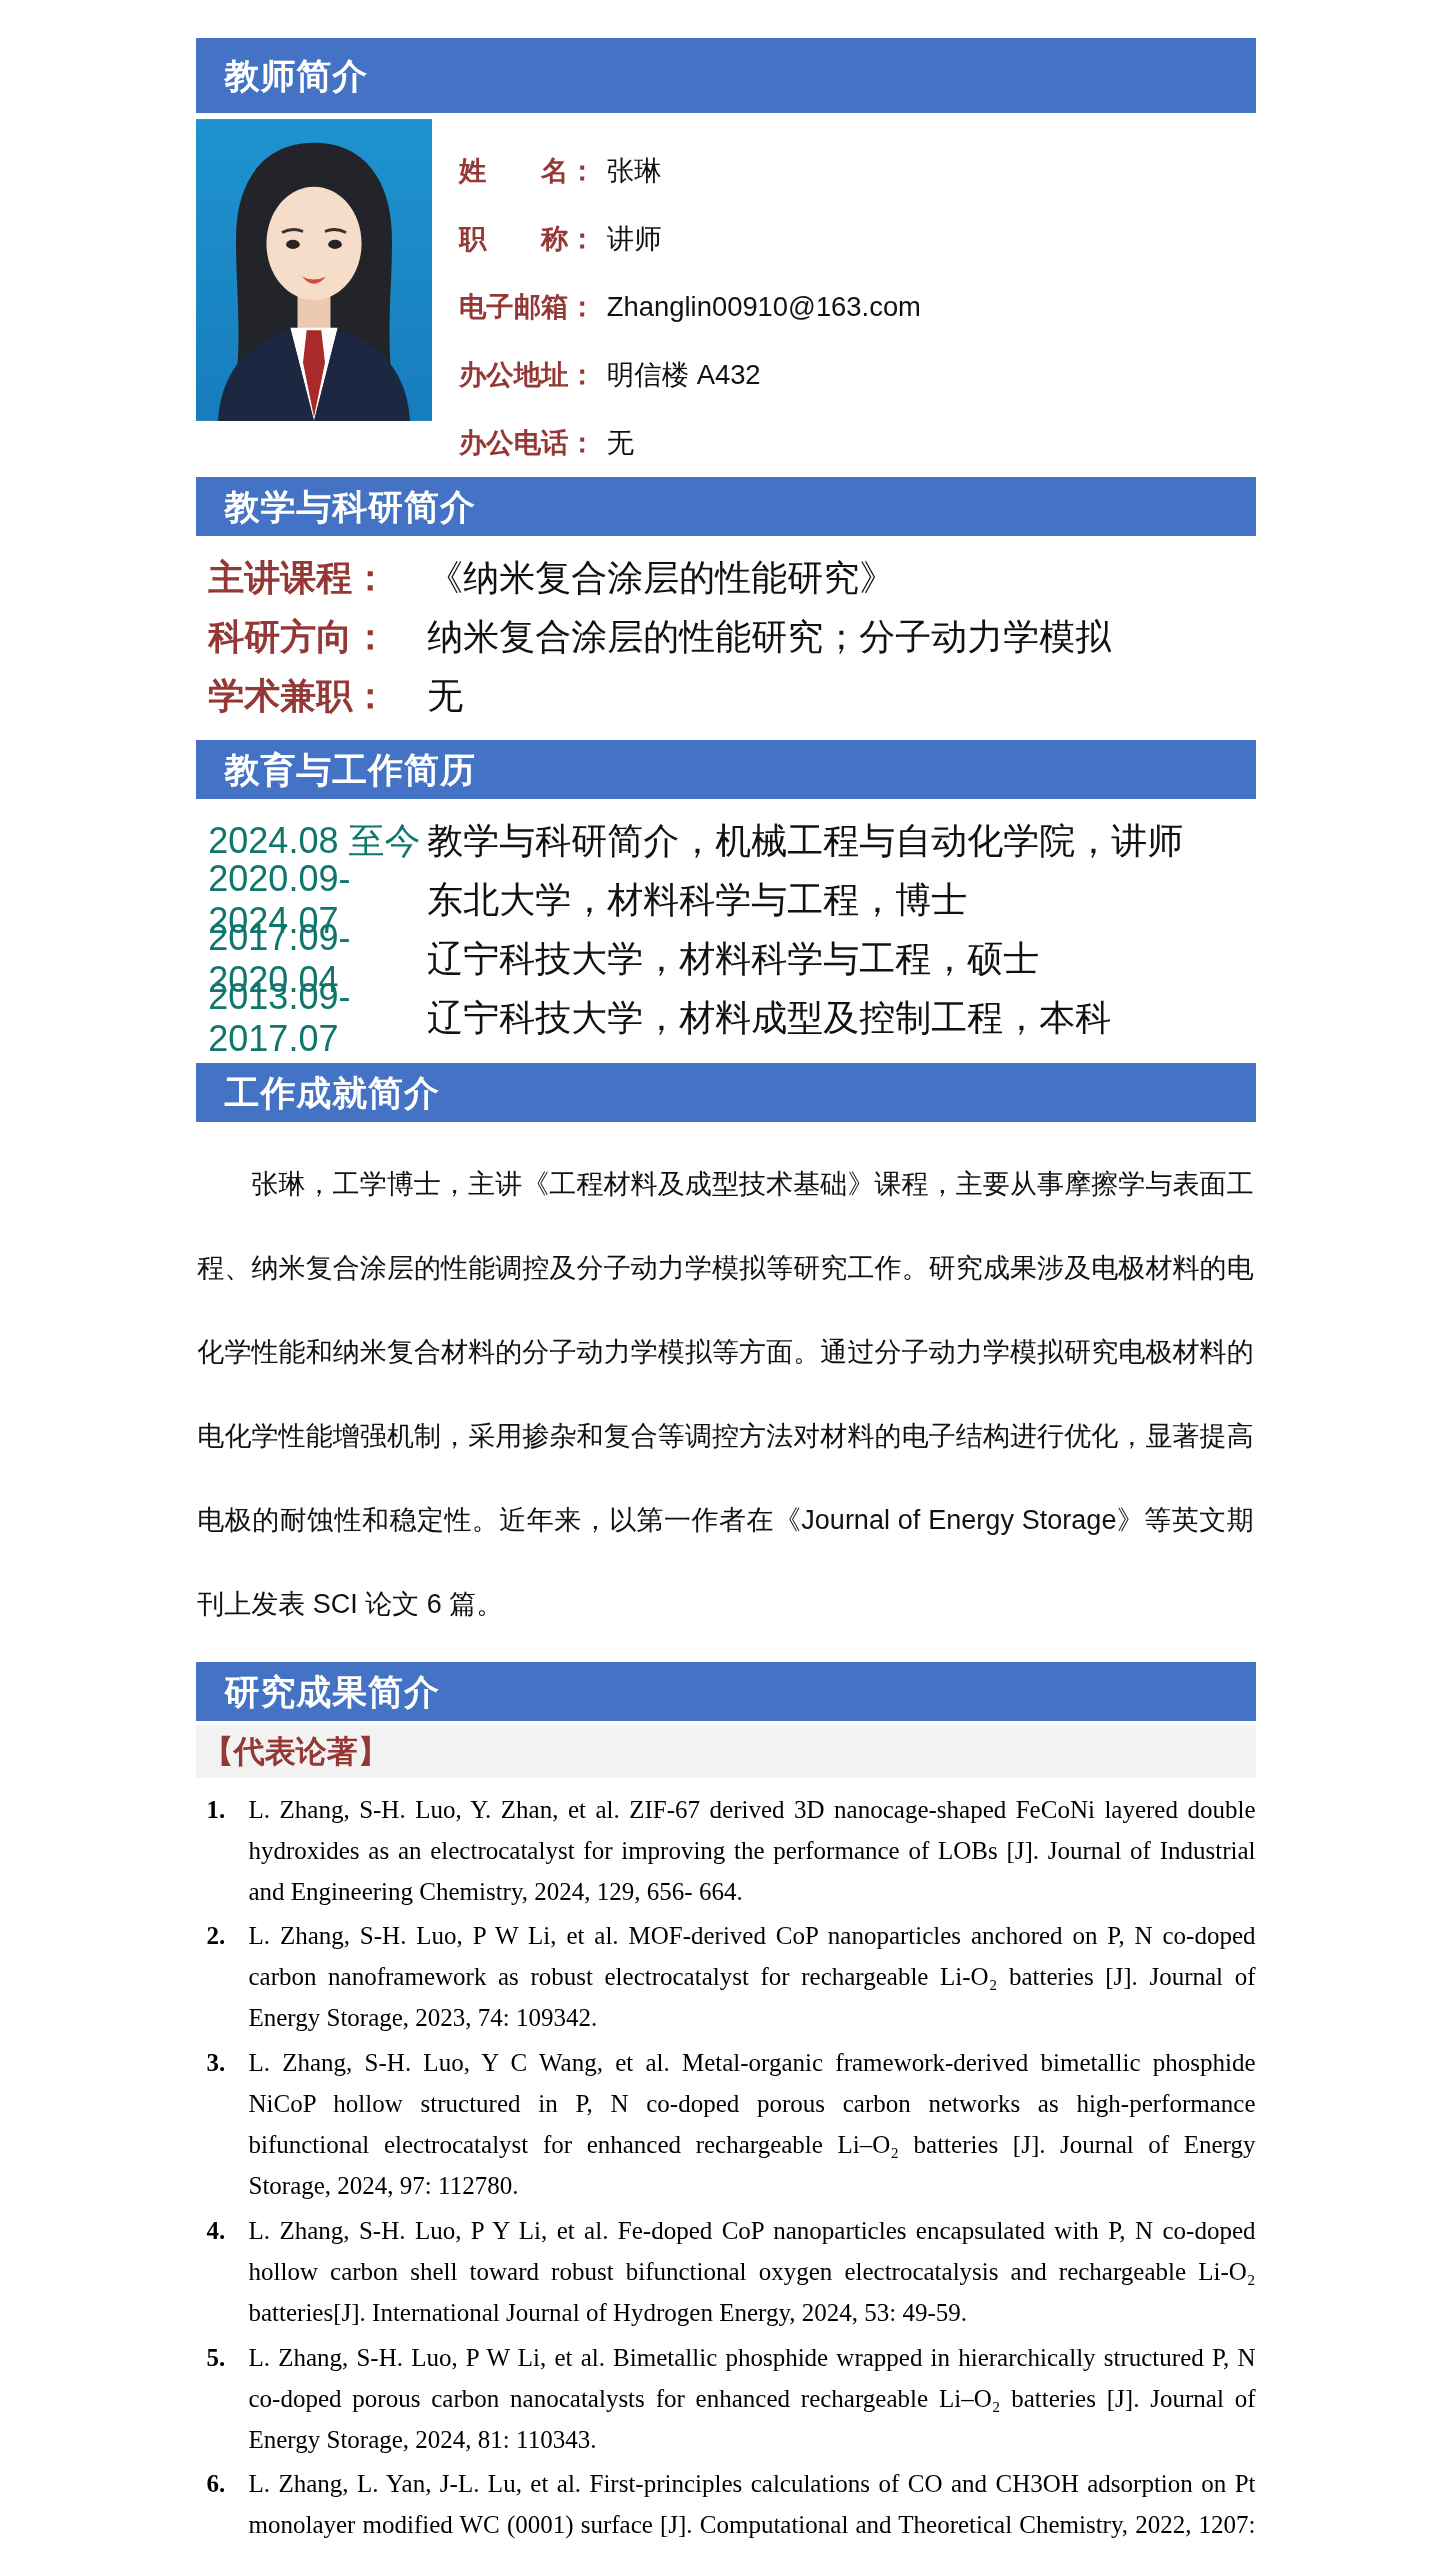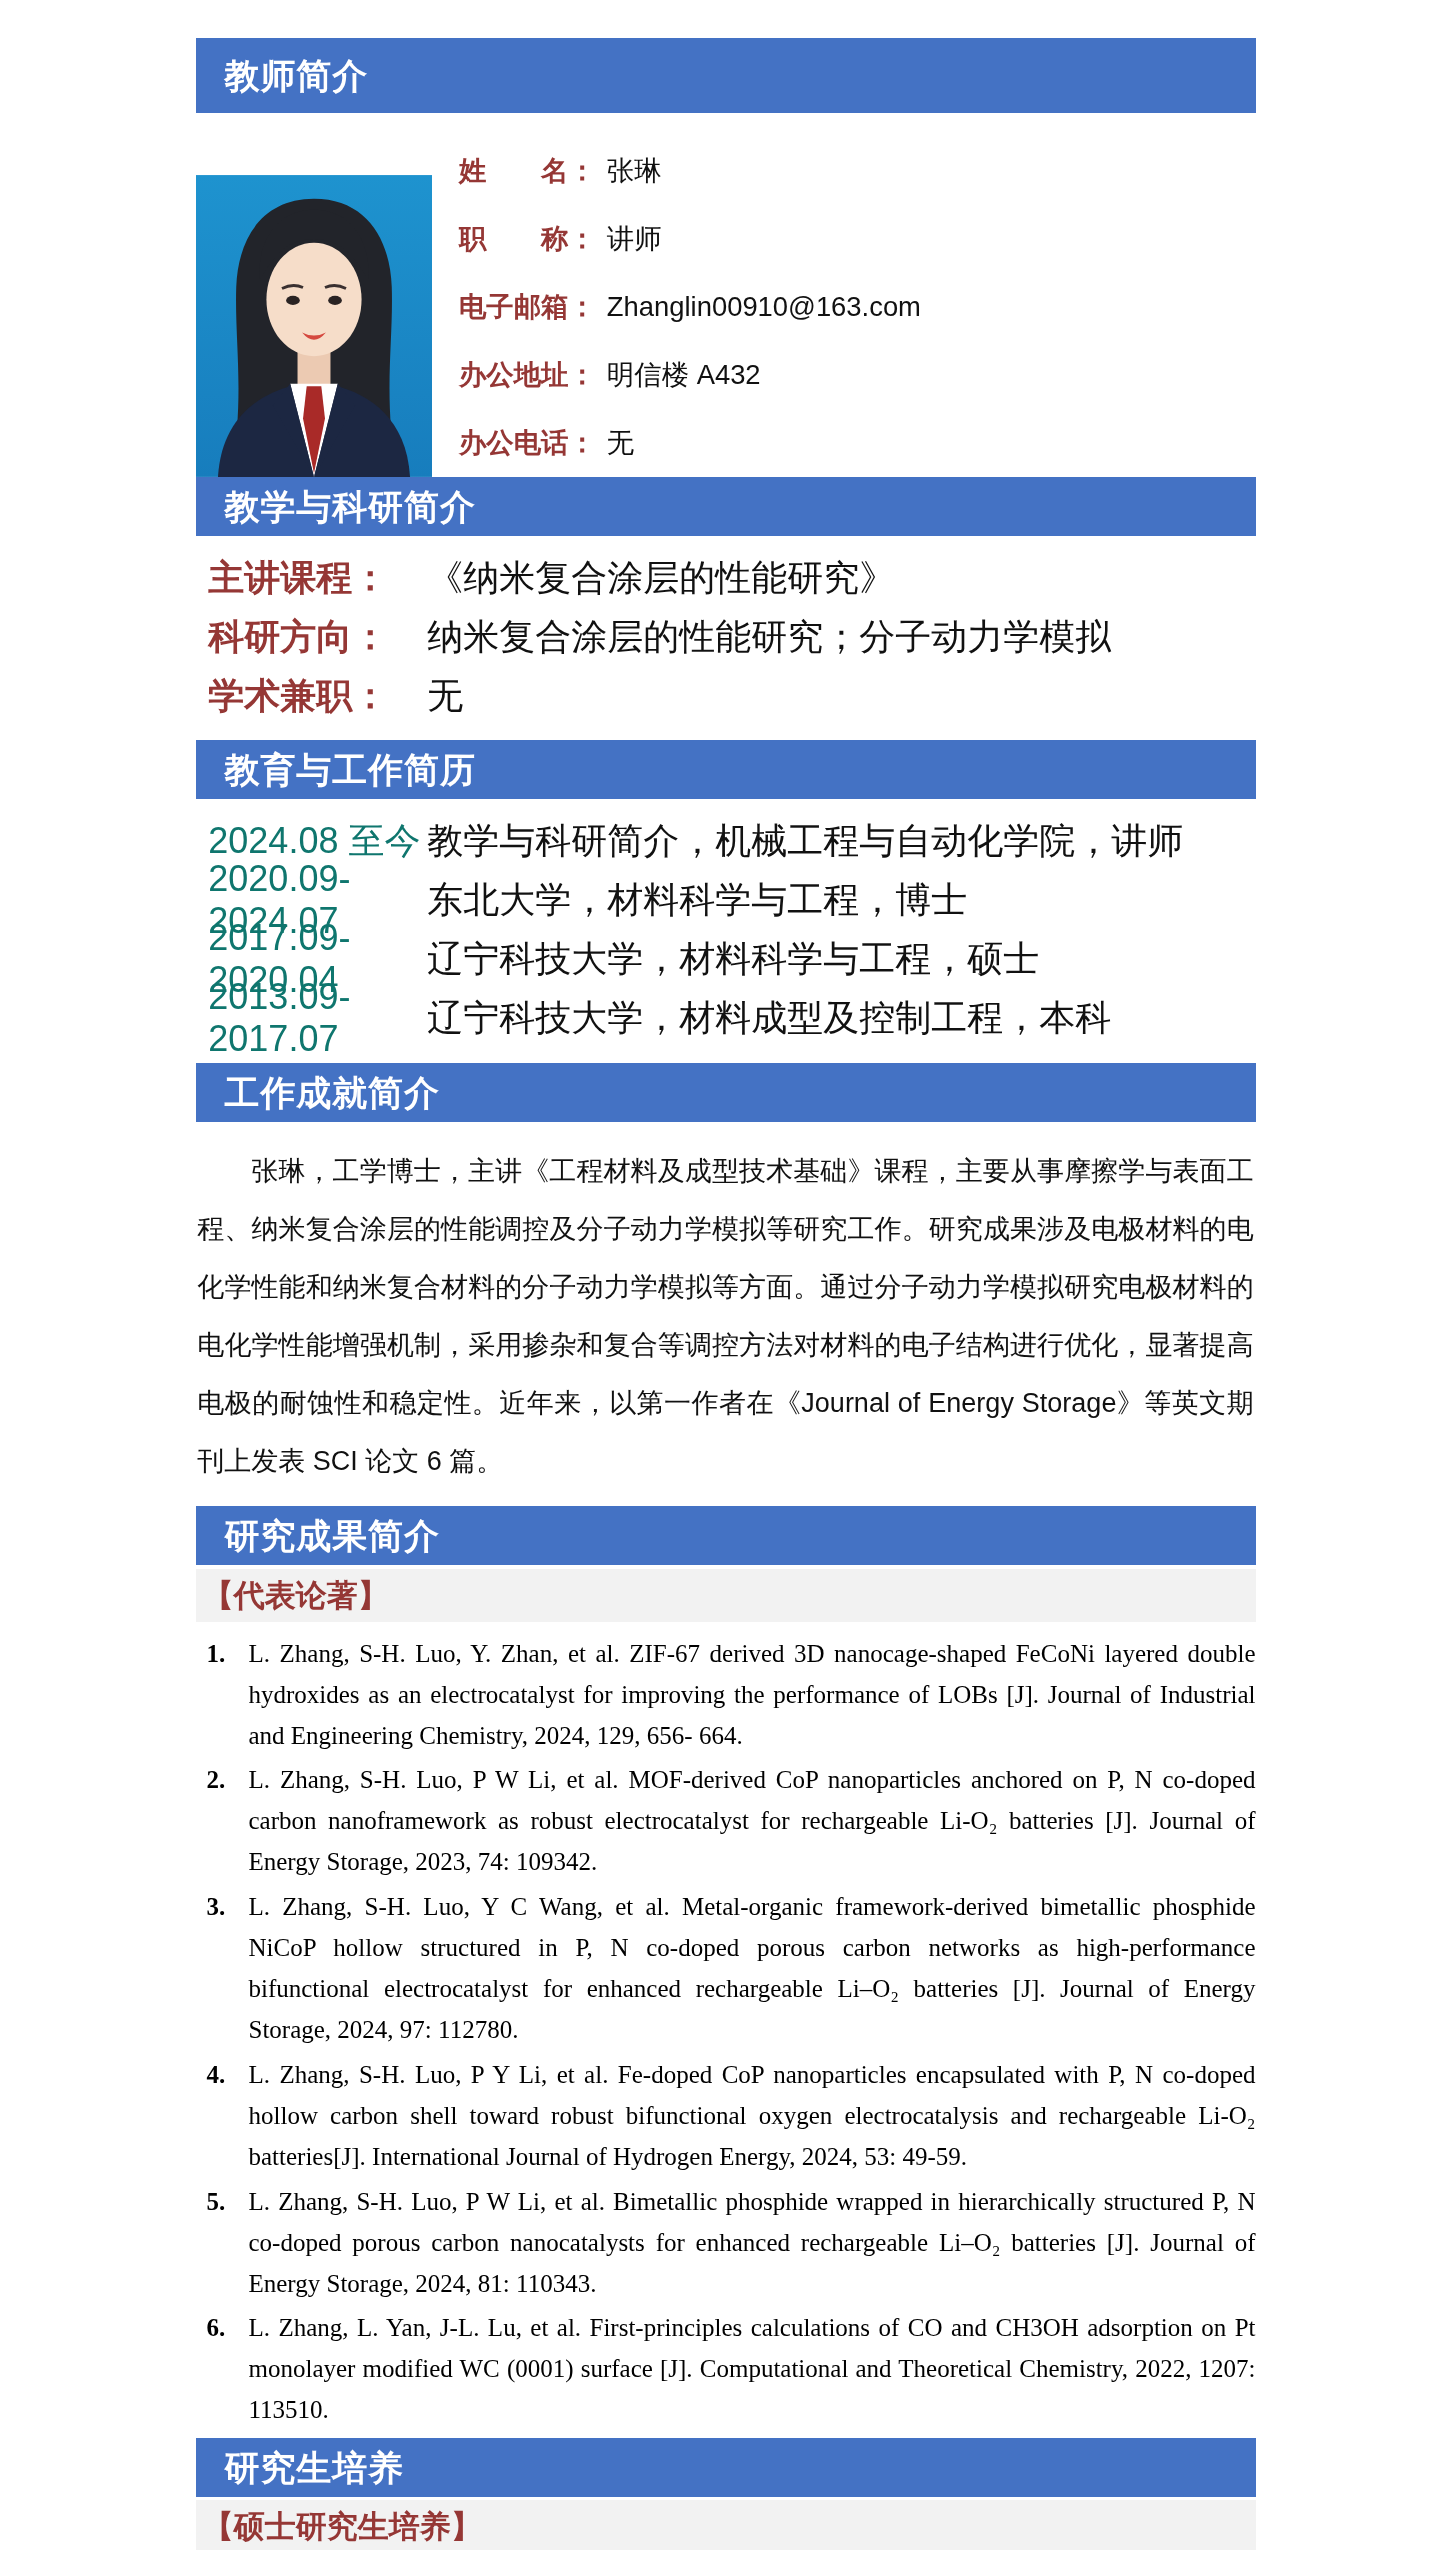--- a/index.html
+++ b/index.html
@@ -19,39 +19,39 @@
     color:#ffffff;
     font-weight:bold;
     font-size:35px;
     height:59px; line-height:59px;
     padding-left:29px;
     letter-spacing:0.9px;
   }
   .band-lg { height:75px; line-height:75px; }
 
   
-  .profile-row { display:flex; padding-top:5.5px;align-items:flex-end; }
+  .profile-row { display:flex; padding-top:5.5px; }
   .photo { width:236px; height:302px; flex:none; overflow:hidden; }
   .photo svg { display:block; }
   .fields { padding:18.3px 0 0 27.4px; }
   .field { display:flex; align-items:center; height:68px; font-size:27.4px; }
   .flabel { color:var(--label-red,#953735); font-weight:bold; white-space:pre; }
   .fvalue { margin-left:11px; color:#111; }
 
   
   .rows-block { padding:12.8px 0 14.6px 12.8px; }
   .kv { display:flex; align-items:center; height:59px; font-size:36px; }
   .kv-label { color:var(--label-red,#953735); font-weight:bold; width:219px; flex:none; }
   .kv-value { color:#111; }
   .edu-date { color:#0f766e; font-weight:normal; width:219px; flex:none; }
 
   
   .bio {
     font-size:27px;
-    line-height:58px;
+    line-height:84px;
     text-align:justify;
     text-indent:2em;
     padding:20px 1.8px 16.5px 1.8px;
     color:#111;
   }
 
   
   .subband {
     background:var(--subband-bg,#F2F2F2);
     height:53px; line-height:53px;

